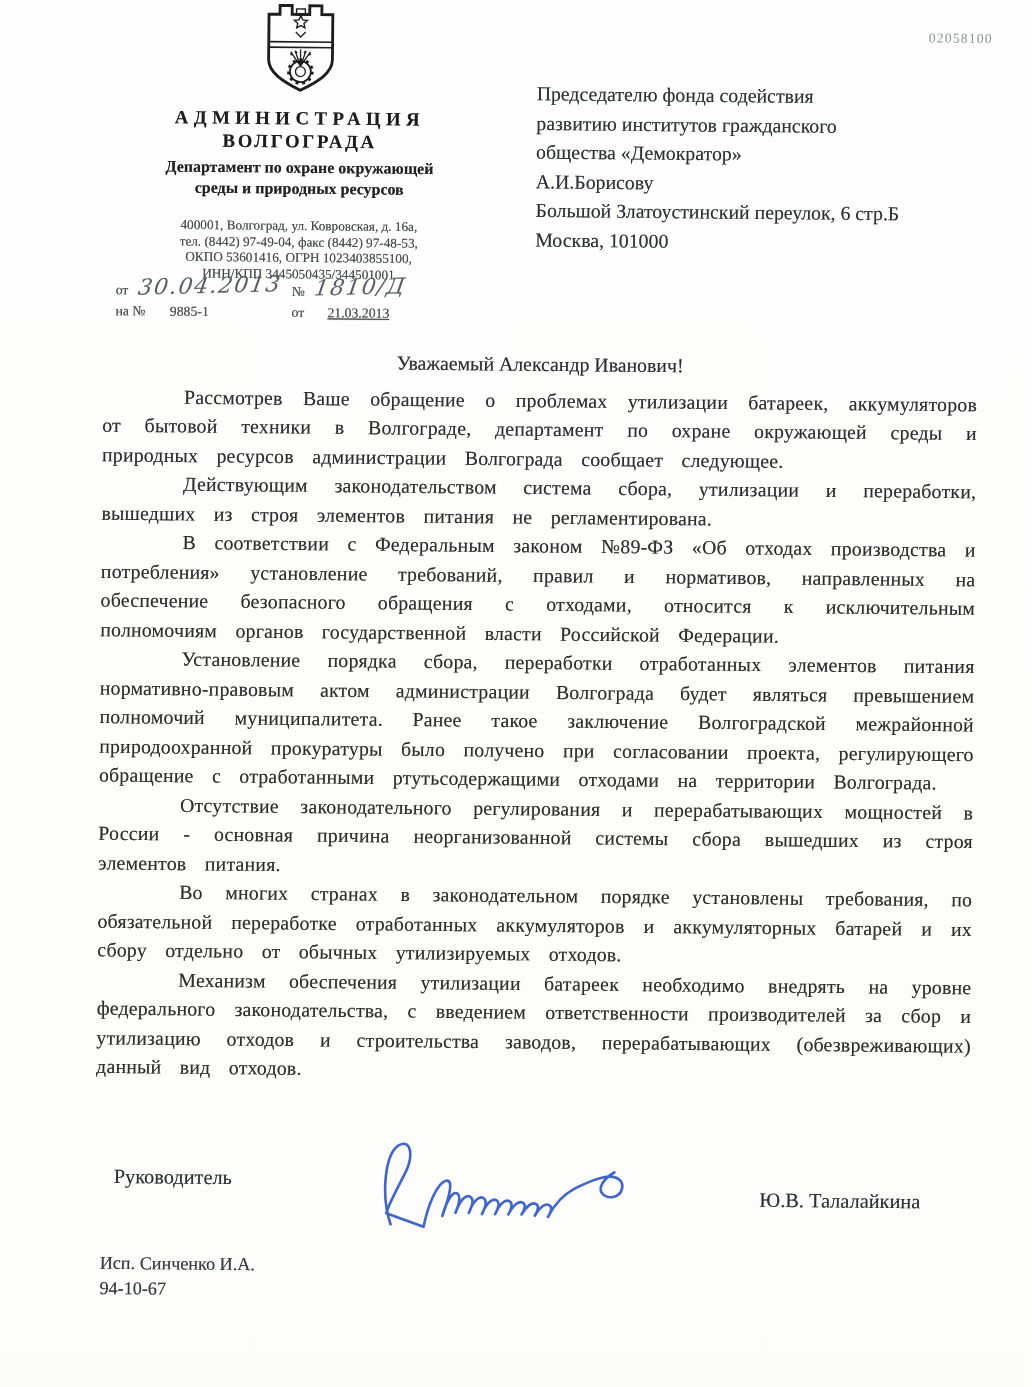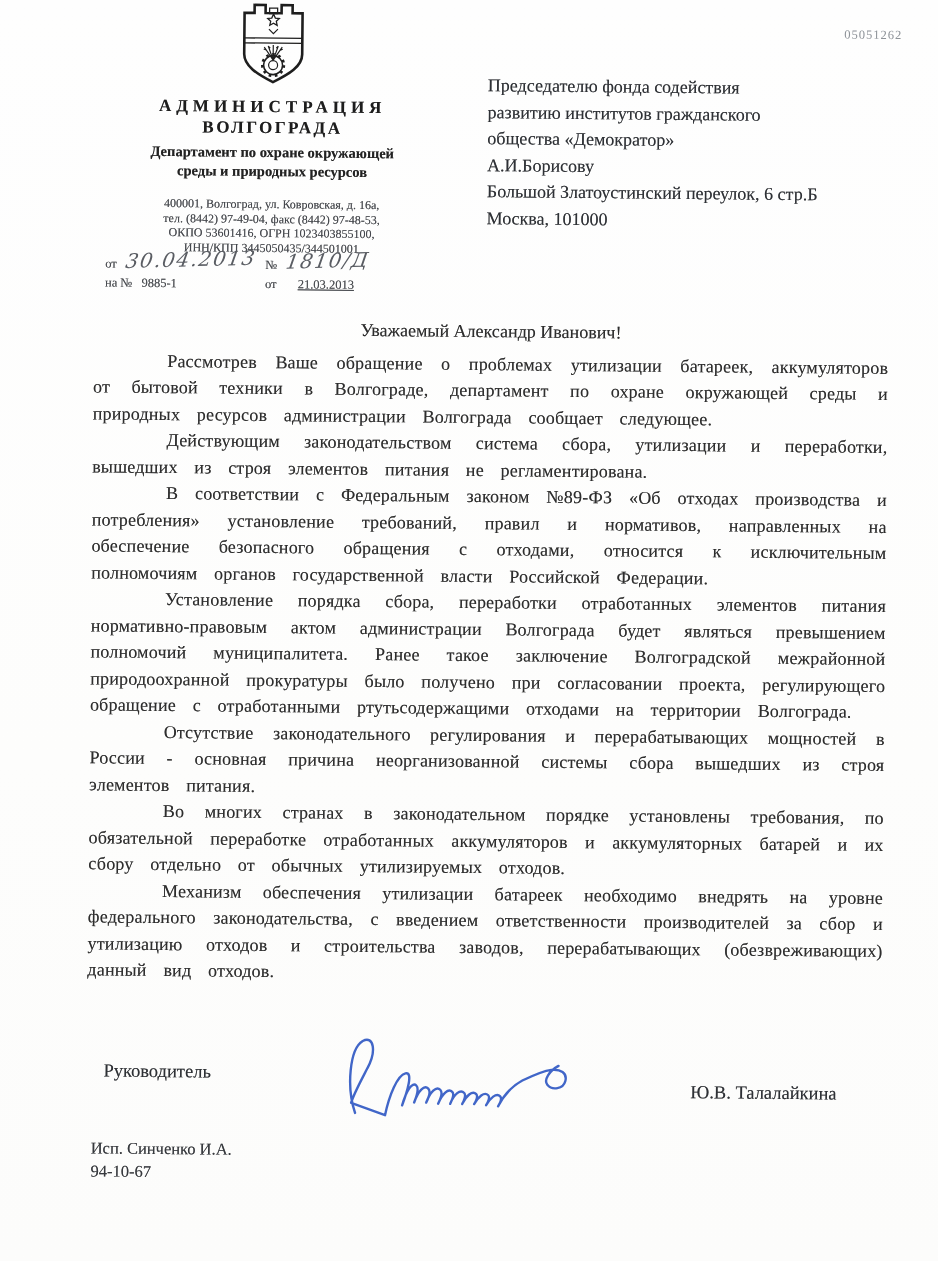--- a/index.html
+++ b/index.html
@@ -43,21 +43,21 @@
   .ref-row.row2 { margin-top:3px; }
   .lab { color:#4a4d52; }
   .hand {
     display:inline-block; margin-left:6px;
     font-family:"DejaVu Serif",serif; font-style:italic;
     font-size:20px; letter-spacing:1.5px; color:#5a5d63;
     transform:skewX(-10deg) rotate(-2deg);
     position:relative; top:-2px; white-space:nowrap;
     text-shadow:none;
   }
-  .inum { margin-left:6px; }
+  .inum { margin-left:19px; }
   .idate { margin-left:18px;text-decoration:underline; }
   
   .recipient {
     position:absolute; left:487px; top:72px; width:425px;
     font-size:18px; line-height:26.5px; color:#2e3136;
   }
   
   .content {
     position:absolute; left:95px; top:318px; width:795px;
     font-size:18px; line-height:26.5px; color:#2e2e2e;
@@ -75,21 +75,21 @@
     position:absolute; left:100px; top:1140px;
     font-size:16.5px; line-height:23px; color:#36393e;
   }
 </style>
 </head>
 <body>
 
 <div class="page">
   <div class="skew">
 
-    <div class="scan-number">05051262</div>
+    <div class="scan-number">02058100</div>
 
     <div class="letterhead">
       <div class="emblem">
         <svg width="76" height="86" viewBox="0 0 76 86" aria-hidden="true">
           <g fill="none" stroke="#1e1e1e">
             <path stroke-width="2.6" d="M9,11 H19 V3 H30 V11 H46 V3 H57 V11 H67 V52 C67,64 54,72 38,80 C22,72 9,64 9,52 Z"></path>
             <rect x="34" y="6" width="8" height="5.5" stroke-width="1.3"></rect>
             <path stroke-width="1.3" d="M38,12 l1.8,4 4,0.4 -3,2.8 0.9,4 -3.7,-2.1 -3.7,2.1 0.9,-4 -3,-2.8 4,-0.4 Z"></path>
             <path stroke-width="1.2" d="M33.5,27 L38,31.5 L42.5,27"></path>
             <path stroke-width="1.4" d="M9,36 H67 M9,41 H67"></path>

